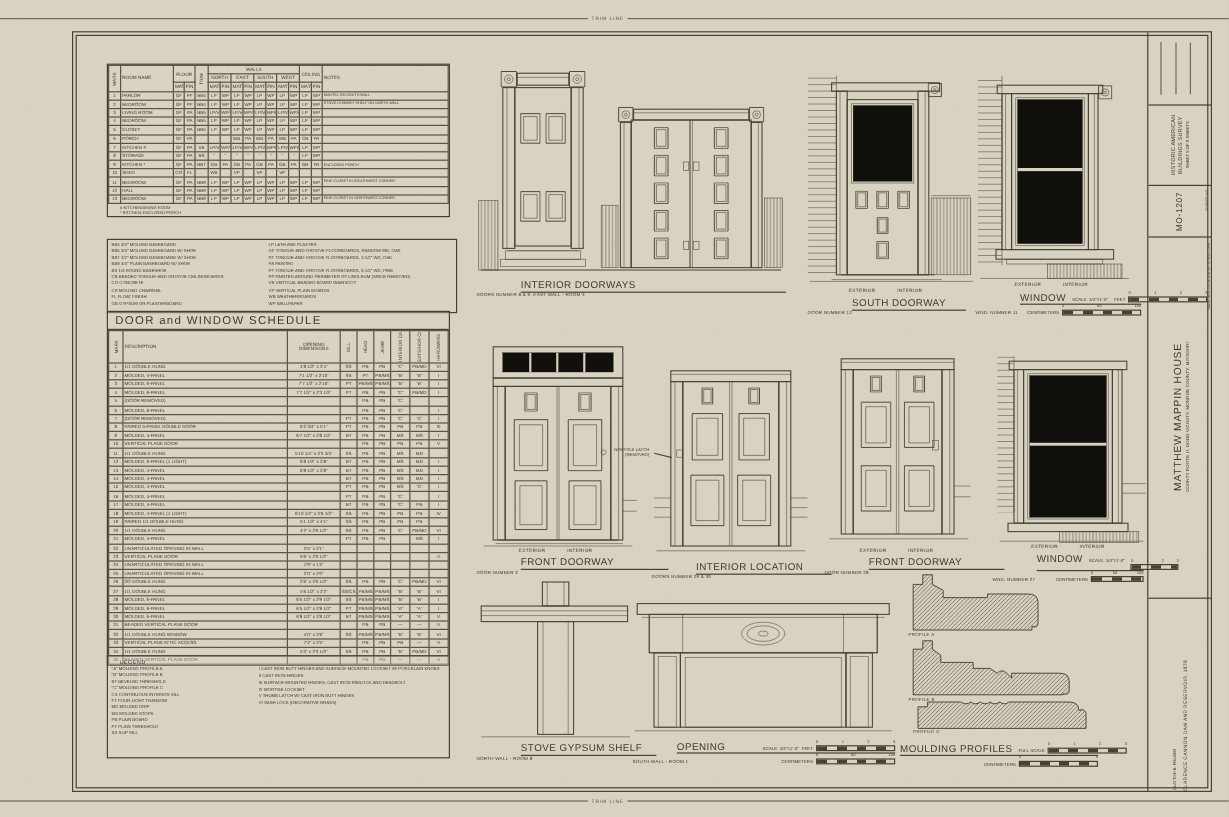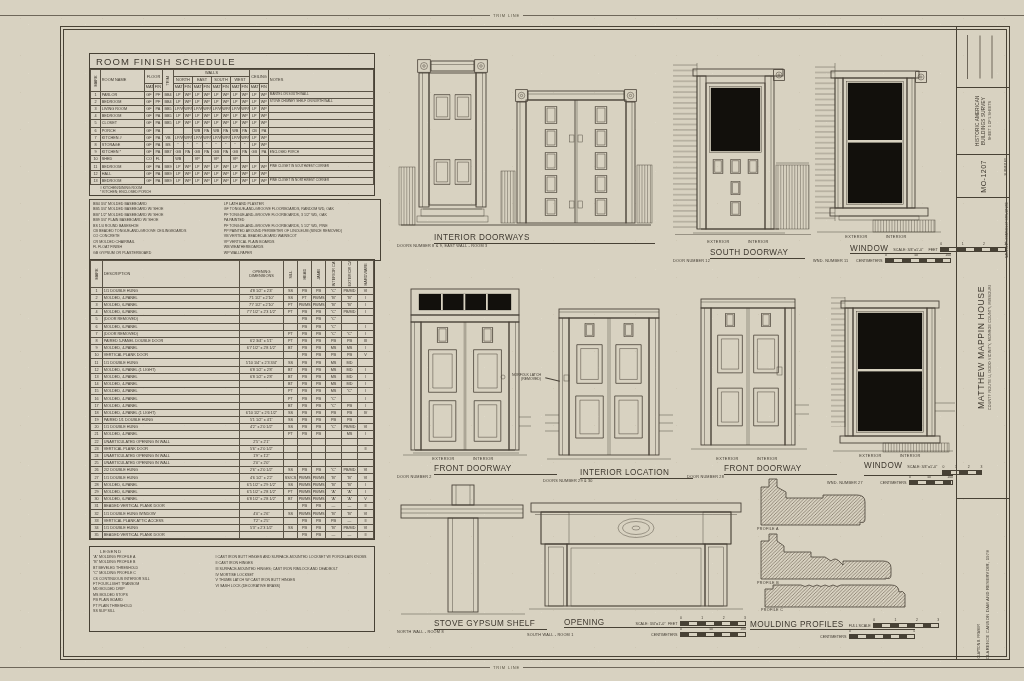--- a/index.html
+++ b/index.html
@@ -106,21 +106,20 @@
   <div class="trim" style="top:15px">
     <span class="tl">TRIM LINE</span>
   </div>
   <div class="trim" style="top:667px">
     <span class="tl">TRIM LINE</span>
   </div>
 
   <div class="frame">
 
     <div class="abs box" style="left:28px;top:26px;width:284px;">
-      <div class="tbl-title">ROOM FINISH SCHEDULE</div>
       <table class="sched" id="rfs-table">
         <colgroup>
           <col style="width:10px">
             <col style="width:44px">
           <col style="width:9px">
             <col style="width:9px">
             <col style="width:11px">
           <col style="width:9.5px">
             <col style="width:9.5px">
             <col style="width:9.5px">
@@ -428,20 +427,21 @@
           <div>PF  TONGUE-AND-GROOVE FLOORBOARDS, 5 1/2" WD, PINE</div>
           <div>PP  PAINTED AROUND PERIMETER OF LINOLEUM (SINCE REMOVED)</div>
           <div>VB  VERTICAL BEADED-BOARD WAINSCOT</div>
           <div>VP  VERTICAL PLAIN BOARDS</div>
           <div>WB  WEATHERBOARDS</div>
           <div>WP  WALLPAPER</div>
         </div>
     </div>
 
     <div class="abs box" style="left:28px;top:232px;width:284px;">
+      <div class="tbl-title">DOOR and WINDOW SCHEDULE</div>
       <table class="sched" id="dws-table">
         <colgroup>
           <col style="width:12px">
             <col>
             <col style="width:44px">
           <col style="width:14px">
             <col style="width:14px">
             <col style="width:14px">
           <col style="width:16px">
             <col style="width:16px">

